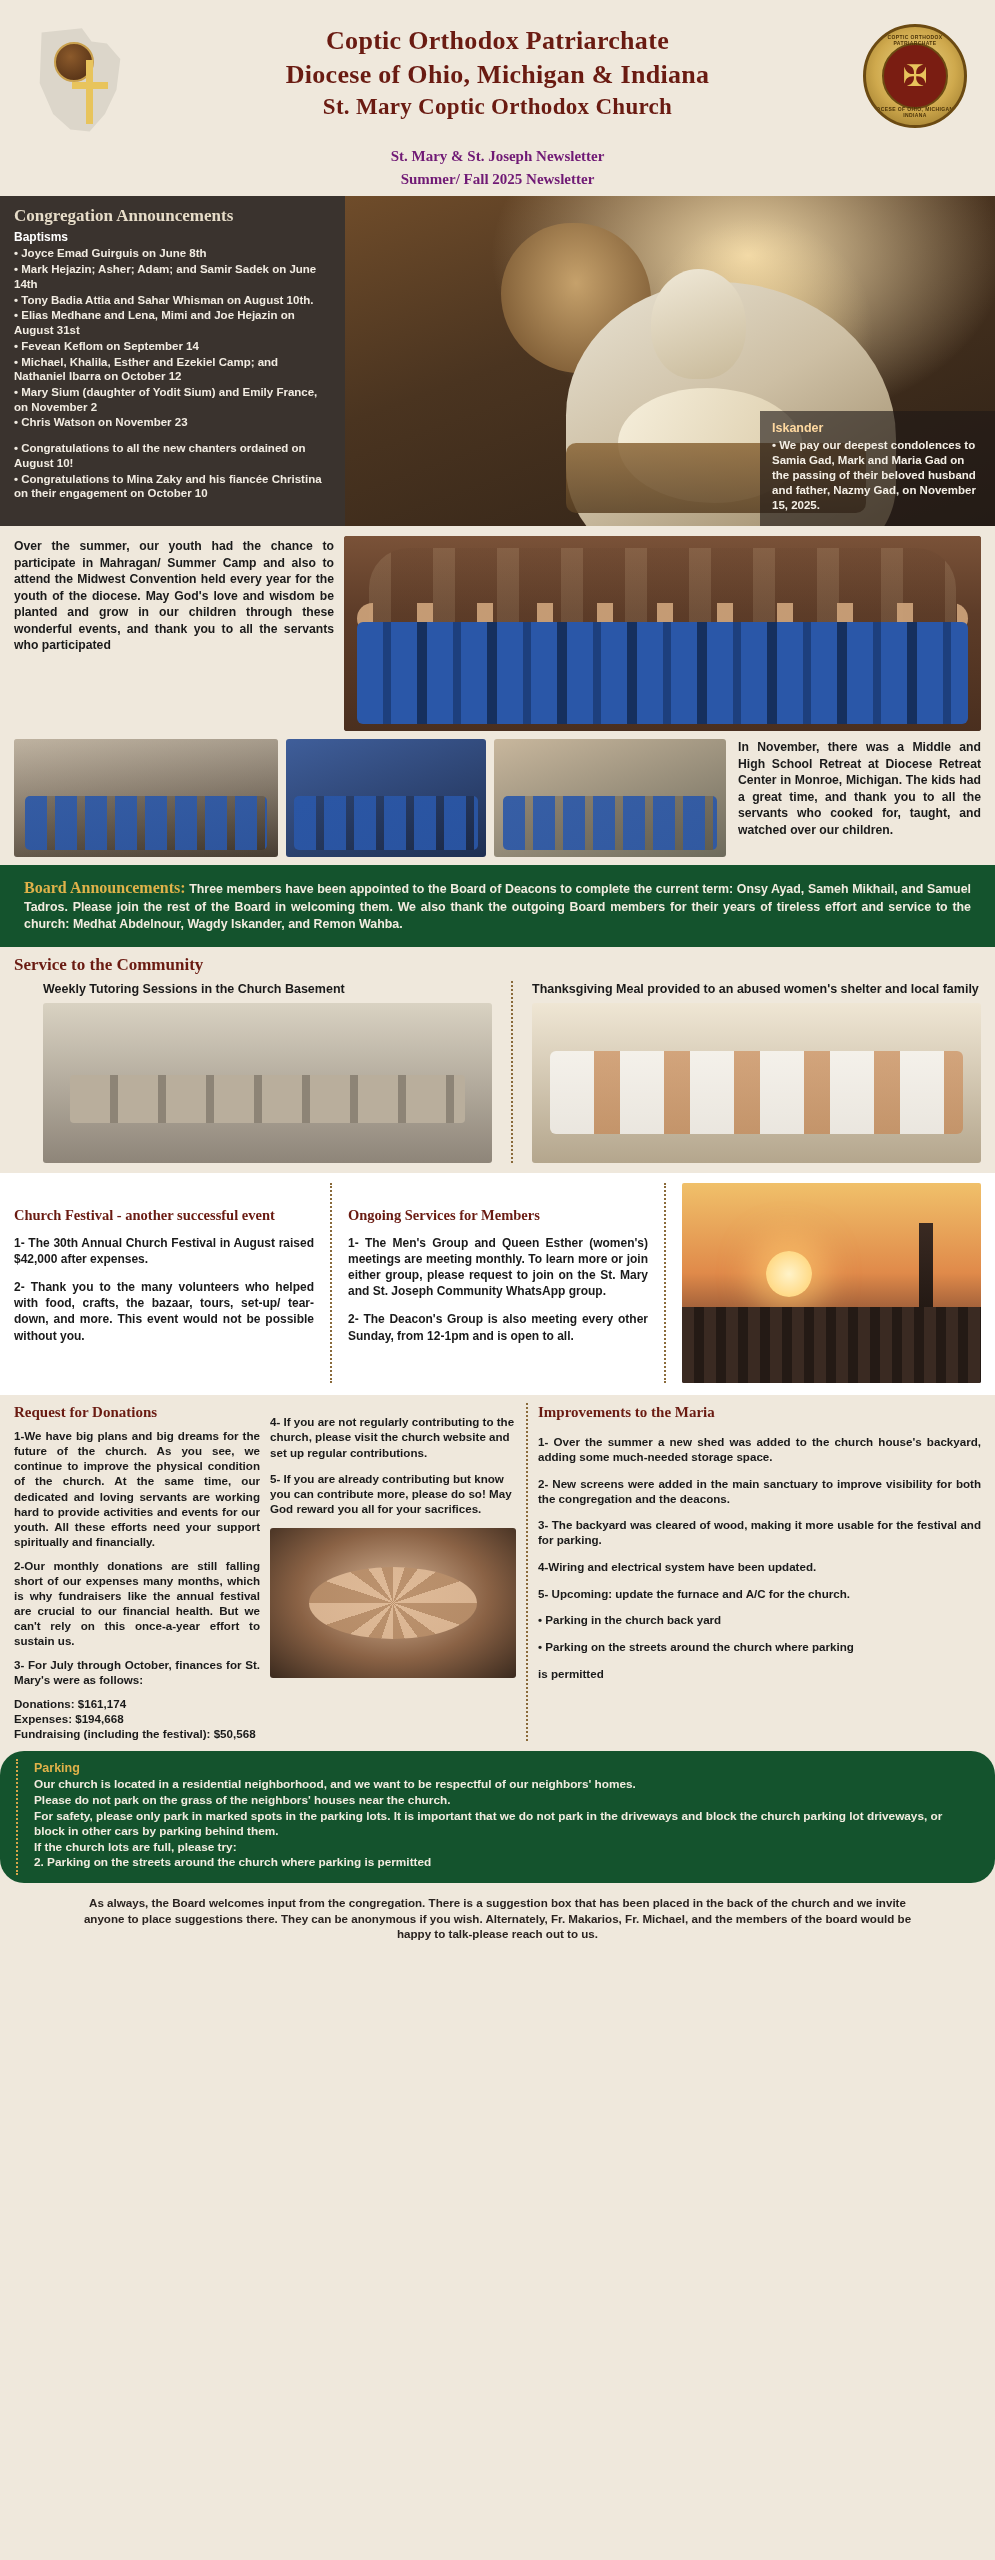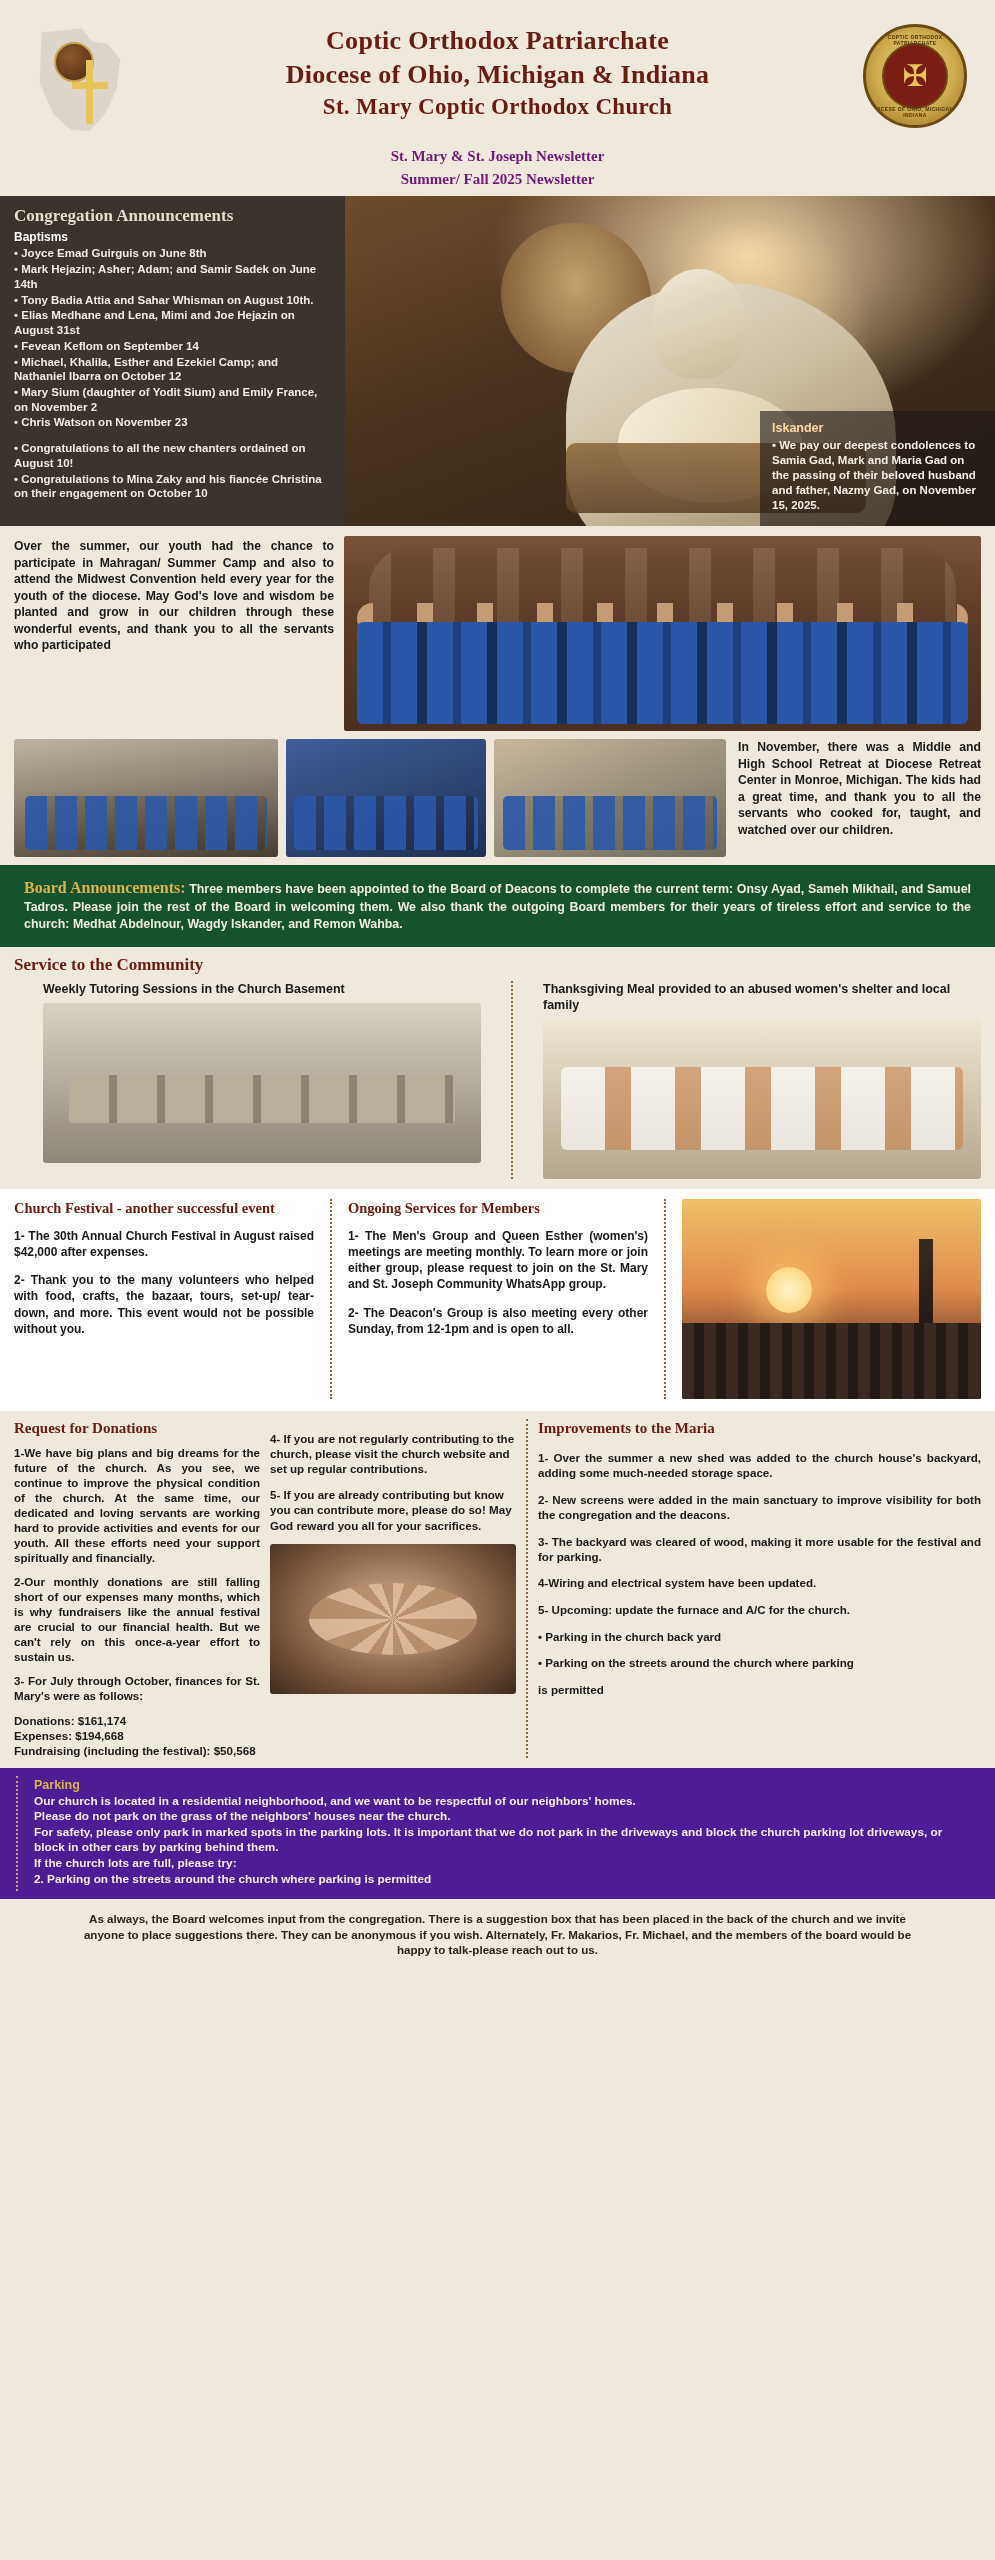--- a/index.html
+++ b/index.html
@@ -338,21 +338,21 @@
   }
   .service h2 {
     margin: 0 0 6px 0;
     font-family: "Liberation Serif", serif;
     color: #6a1b12;
     font-size: 17px;
     font-weight: bold;
   }
   .service-cols {
     display: flex;
-    gap: 28px;
+    gap: 17px;
     padding-left: 29px;
   }
   .svc-col { flex: 1; position: relative; }
   .svc-divider {
     width: 0; border-left: 2px dotted #8a6a3a;
     margin: 0 2px;
   }
   .svc-col h3 {
     margin: 0 0 6px 0;
     font-size: 12.5px;
@@ -378,21 +378,21 @@
     border-radius:6px; opacity:.85;
   }
 
   
   .fest {
     background: #ffffff;
     display: flex;
     padding: 10px 14px 12px 14px;
     gap: 10px;
   }
-  .fest-col { flex: 0 0 300px; }
+  .fest-col { flex: 0 0 300px; margin-top: 23px; }
   .fest-col h3 {
     margin: 0 0 10px 0;
     font-family: "Liberation Serif", serif;
     color: #6a1b12;
     font-size: 14.5px;
     font-weight: bold;
     line-height: 1.3;
   }
   .fest-col p {
     margin: 0 0 12px 0;
@@ -475,24 +475,25 @@
     margin: 0 0 6px 0;
     font-family: "Liberation Serif", serif;
     color: #6a1b12;
     font-size: 15px;
     font-weight: bold;
   }
   .don .vdots { border-left: 2px dotted #8a6a3a; width:0; }
 
   
   .parking {
-    background: #4c1d95;
+    background: #14532d;
     color: #f3ece0;
     padding: 10px 20px 12px 34px;
     position: relative;
+    border-radius: 24px;
   }
   .parking .ttl {
     color: #e0b24a;
     font-size: 12.5px;
     font-weight: bold;
     margin-bottom: 2px;
   }
   .parking p {
     margin: 0;
     font-size: 11.8px;

